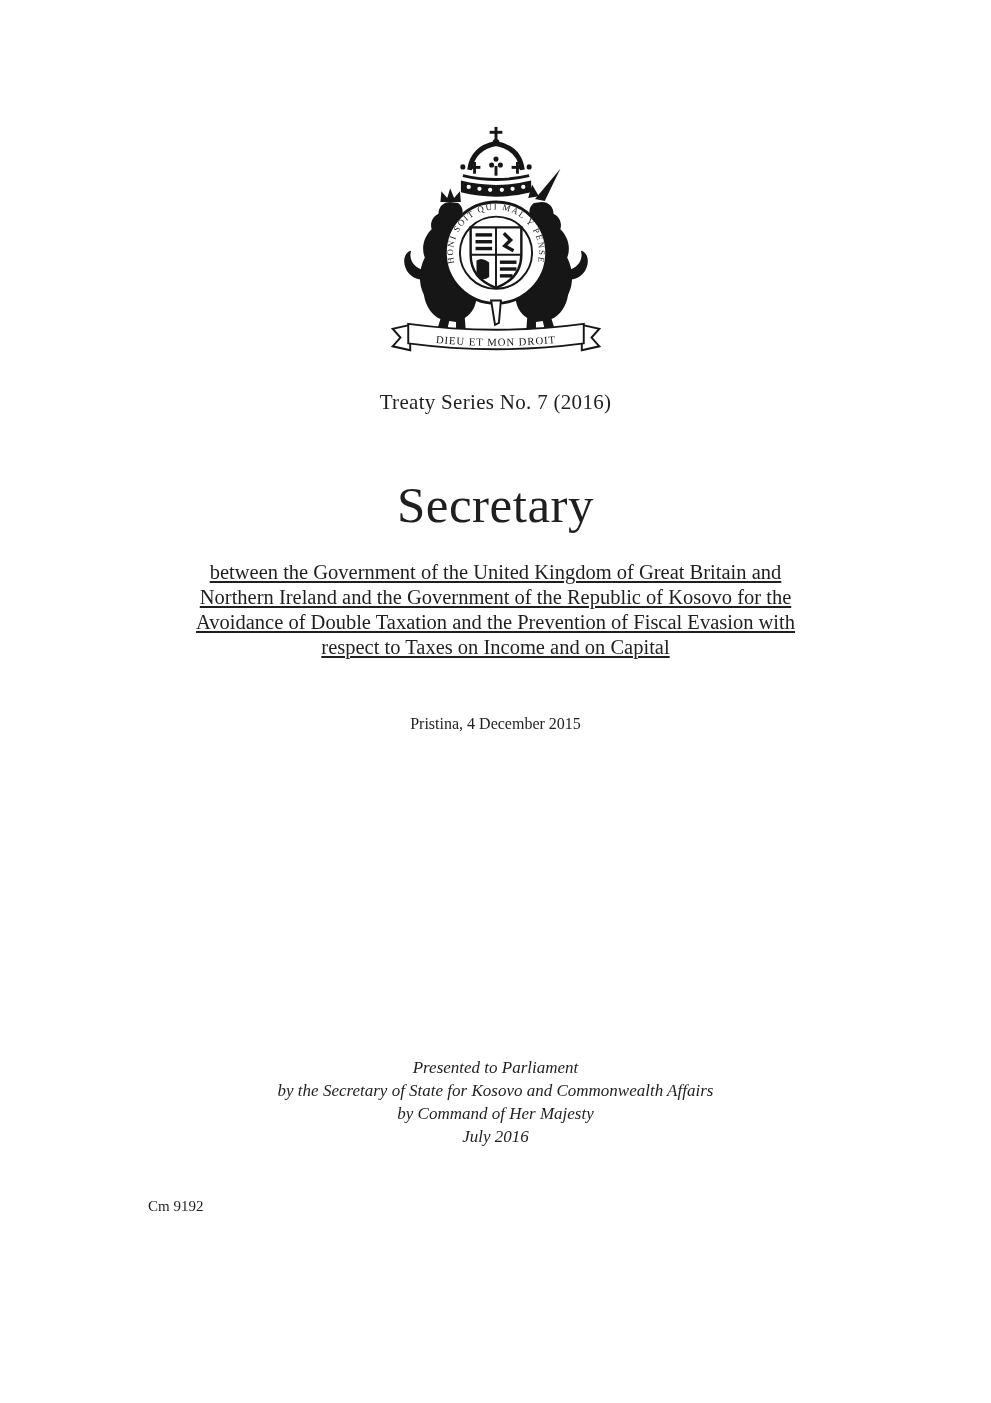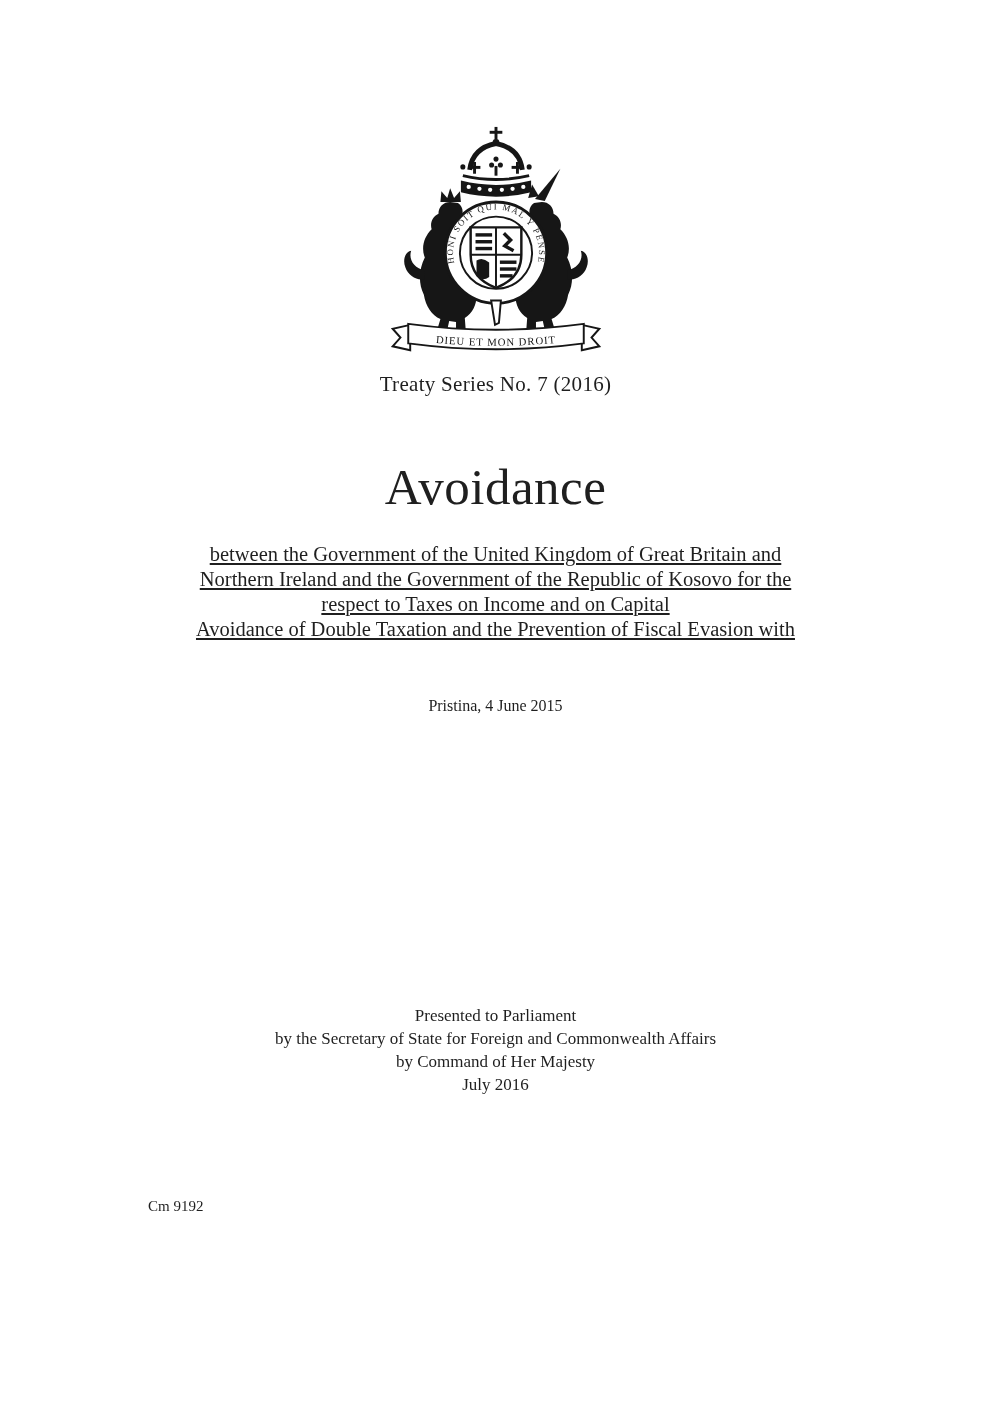--- a/index.html
+++ b/index.html
@@ -5,29 +5,29 @@
   html, body { margin: 0; padding: 0; background: #e8e8e8; }
   .page {
     position: relative;
     width: 991px; height: 1403px;
     margin: 0 auto;
     background: var(--paper, #ffffff);
     color: var(--ink, #1f1f1f);
     font-family: "Liberation Serif", serif;
     overflow: hidden;
   }
-  .centered { position: absolute; left: 0; width: 100%; text-align: center; }
+  .centered { position: absolute; left: 0; width: 100%; text-align: center; margin-top: 18px; }
   .emblem-wrap { position: absolute; left: 50%; transform: translateX(-50%); top: 122px; width: 234px; height: 238px; }
   .emblem-wrap svg { display: block; width: 100%; height: 100%; }
   .series-line { top: 372px; font-size: 21px; letter-spacing: 0.3px; }
   .doc-title { top: 458px; font-size: 51px; letter-spacing: 0.5px; }
   .subtitle { top: 542px; font-size: 20.5px; line-height: 25px; text-decoration: underline; }
   .place-date { top: 697px; font-size: 16px; }
   .force-note { top: 870px; font-size: 16px; }
-  .presented { top: 1004px; font-size: 17px; line-height: 23px; }
+  .presented { top: 1038px; font-size: 17px; line-height: 23px; font-style: italic; }
   .command-number { position: absolute; left: 148px; top: 1198px; font-size: 15px; }
   .ink { fill: #161616; }
   .paperfill { fill: #ffffff; }
   .outline { stroke: #161616; fill: #ffffff; }
   .emblem-text { font-family: "Liberation Serif", serif; fill: #161616; }
 </style>
 </head>
 <body>
 
 <div class="page">
@@ -105,34 +105,34 @@
         <circle class="paperfill" cx="114" cy="67.5" r="2.2"></circle>
         <circle class="paperfill" cx="126" cy="67.5" r="2.2"></circle>
         <circle class="paperfill" cx="137" cy="66.5" r="2.2"></circle>
         <circle class="paperfill" cx="148" cy="64.5" r="2.2"></circle>
       </g>
     </svg>
   </div>
 
   <div class="centered series-line">Treaty Series No. 7 (2016)</div>
 
-  <div class="centered doc-title">Avoidance</div>
+  <div class="centered doc-title">Secretary</div>
 
   <div class="centered subtitle">
     <div>between the Government of the United Kingdom of Great Britain and</div>
     <div>Northern Ireland and the Government of the Republic of Kosovo for the</div>
+    <div>Avoidance of Double Taxation and the Prevention of Fiscal Evasion with</div>
     <div>respect to Taxes on Income and on Capital</div>
-    <div>Avoidance of Double Taxation and the Prevention of Fiscal Evasion with</div>
   </div>
 
-  <div class="centered place-date">Pristina, 4 June 2015</div>
+  <div class="centered place-date">Pristina, 4 December 2015</div>
 
 
   <div class="centered presented">
     <div>Presented to Parliament</div>
-    <div>by the Secretary of State for Foreign and Commonwealth Affairs</div>
+    <div>by the Secretary of State for Kosovo and Commonwealth Affairs</div>
     <div>by Command of Her Majesty</div>
     <div>July 2016</div>
   </div>
 
   <div class="command-number">Cm 9192</div>
 
 </div>
 
 </body></html>

